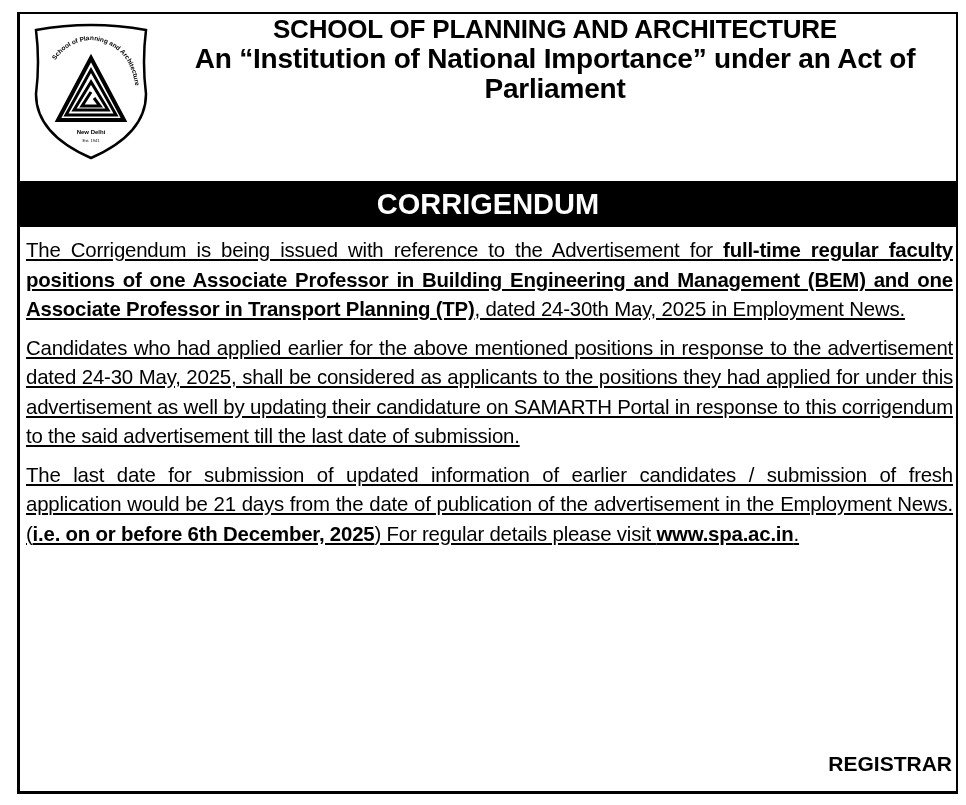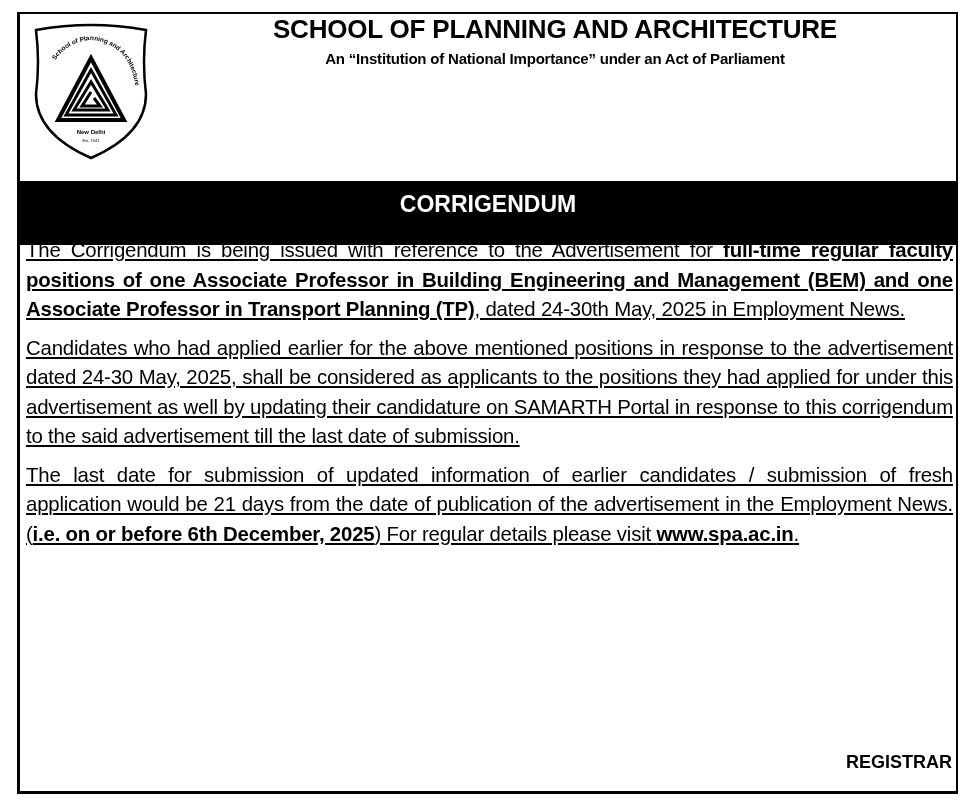--- a/index.html
+++ b/index.html
@@ -4,26 +4,26 @@
 <style>
   html, body { margin: 0; padding: 0; background: #ffffff; }
   body { width: 966px; height: 805px; position: relative; overflow: hidden;
          font-family: "Liberation Sans", "DejaVu Sans", sans-serif; color: #000; }
   .frame { position: absolute; left: 17px; top: 12px; width: 941px; height: 782px;
            border-left: 3px solid #000; border-top: 2px solid #000;
            border-right: 2px solid #000; border-bottom: 3px solid #000; box-sizing: border-box; }
   .logo { position: absolute; left: 30px; top: 22px; width: 122px; height: 140px; }
   .header { position: absolute; left: 155px; top: 14px; width: 800px; text-align: center; }
   .header .l1 { font-size: 26px; font-weight: bold; line-height: 30px; letter-spacing: -0.2px; }
-  .header .l2 { font-size: 15px; font-weight: bold; line-height: 30px; letter-spacing: -0.2px; }
-  .band { position: absolute; left: 20px; top: 181px; width: 936px; height: 64px; background: #000;
-          color: #fff; text-align: center; font-weight: bold; font-size: 23px; line-height: 46px; }
+  .header .l2 { font-size: 28px; font-weight: bold; line-height: 30px; letter-spacing: -0.2px; }
+  .band { position: absolute; left: 20px; top: 181px; width: 936px; height: 46px; background: #000;
+          color: #fff; text-align: center; font-weight: bold; font-size: 29px; line-height: 46px; }
   .body { position: absolute; left: 26px; top: 236px; width: 927px; font-size: 20.4px; line-height: 29.5px; }
   .body p { margin: 0 0 9px 0; text-align: justify; text-align-last: left; letter-spacing: -0.2px; text-decoration: underline; }
-  .sign { position: absolute; right: 14px; top: 752px; font-weight: bold; font-size: 18px; }
+  .sign { position: absolute; right: 14px; top: 752px; font-weight: bold; font-size: 21px; }
 </style>
 </head>
 <body>
 
 <div class="frame"></div>
 
 <svg class="logo" viewBox="0 0 122 140">
   <path d="M6 8 Q61 -2 116 8 Q112 40 116 72 Q116 112 61 136 Q6 112 6 72 Q10 40 6 8 Z" fill="#fff" stroke="#000" stroke-width="2.5"></path>
   <polygon points="61,36 28,98 94,98" fill="none" stroke="#000" stroke-width="4"></polygon>
   <polygon points="61,48 36,93 86,93" fill="none" stroke="#000" stroke-width="3"></polygon>

